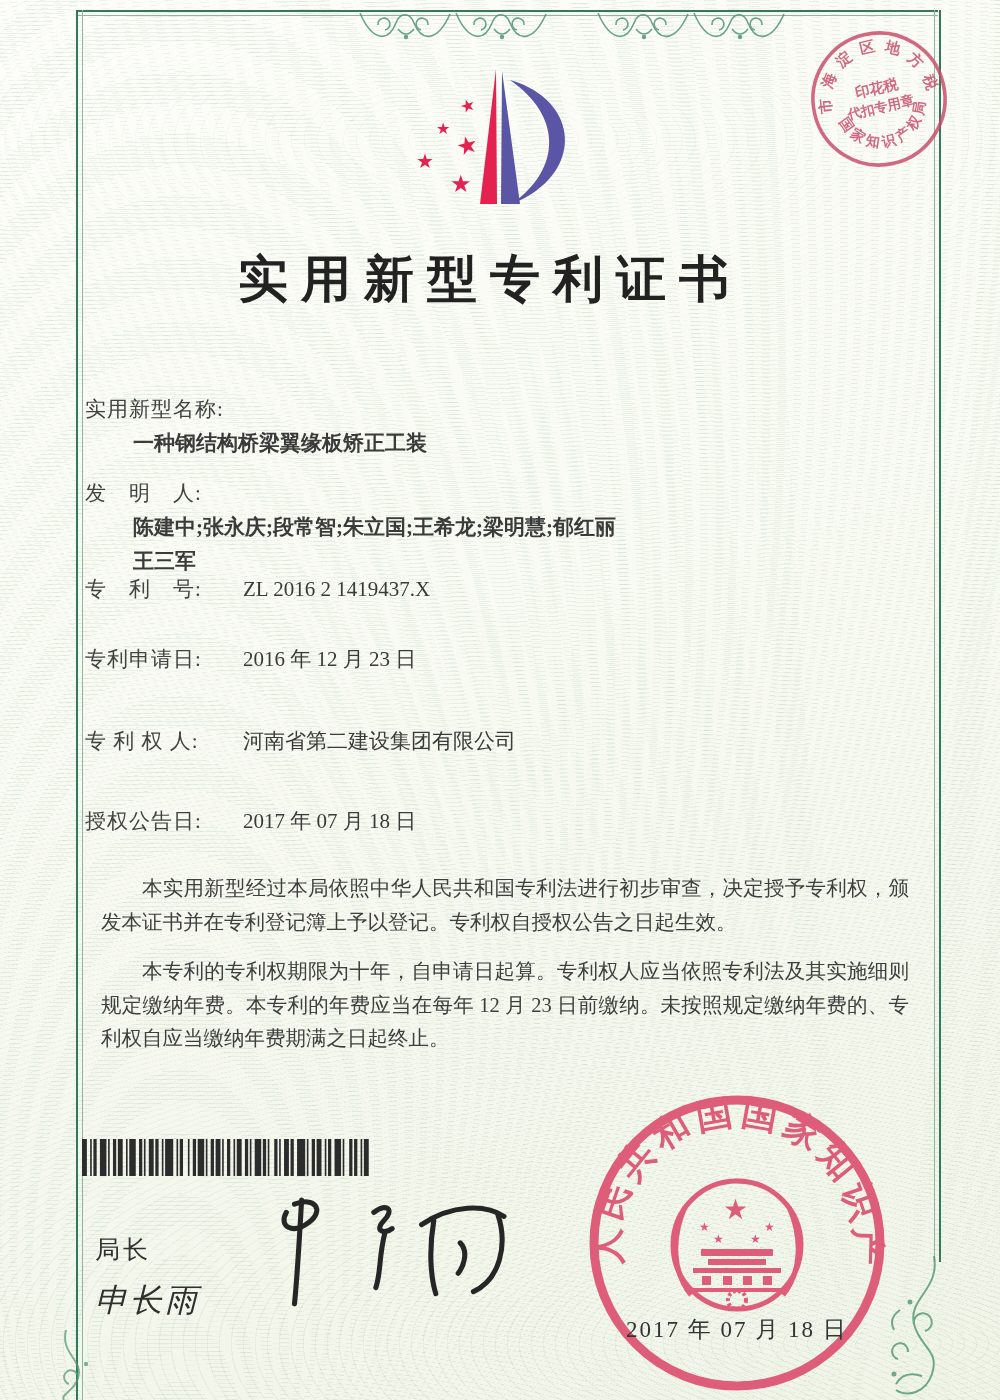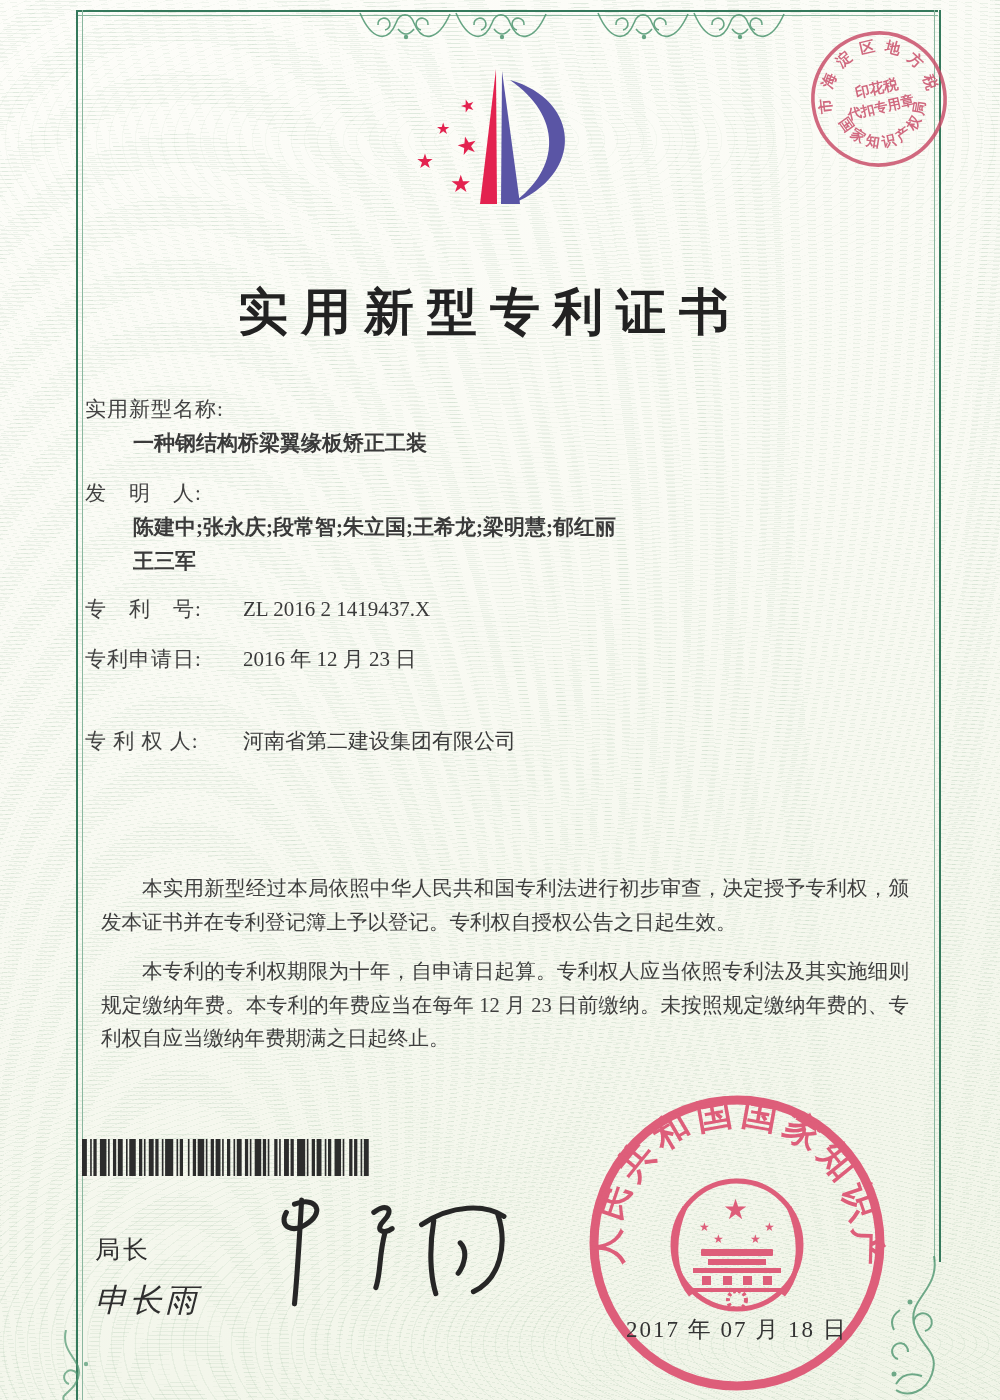--- a/index.html
+++ b/index.html
@@ -21,27 +21,27 @@
   
   .border-top{left:76px;top:10px;width:862px;height:2px;border-top:2.5px solid #35795c;}
   .border-top2{left:76px;top:15px;width:862px;height:1px;background:#8ab79f;}
   .border-left{left:76px;top:10px;bottom:0;width:4px;border-left:2.5px solid #35795c;border-right:1.2px solid #8ab79f;}
   .border-right{left:934px;top:10px;height:1252px;width:4px;border-left:1.2px solid #8ab79f;border-right:2.5px solid #35795c;}
   .ornament{color:#4e9670;}
   
   #cert-no{left:62px;top:84px;font-size:21px;letter-spacing:6px;color:#5a5a5a;}
   #logo{left:398px;top:56px;width:222px;height:160px;}
   #tax-stamp{left:793px;top:13px;width:172px;height:172px;transform:rotate(-13deg);opacity:.82;}
-  #title{left:0;top:246px;width:980px;text-align:center;font-size:50px;font-weight:700;letter-spacing:13px;color:#222;margin-top:33px;}
+  #title{left:0;top:246px;width:980px;text-align:center;font-size:50px;font-weight:700;letter-spacing:13px;color:#222;}
   
   .field{left:85px;width:845px;font-size:21px;line-height:34px;color:#424242;}
   .flabel{display:inline-block;width:158px;vertical-align:top;letter-spacing:1px;}
   .fvalue{display:inline-block;width:660px;vertical-align:top;color:#3a3a3a;}
   .fvalue.strong{font-weight:600;margin-left:48px;}
-  #f-name{top:392px;} #f-inventors{top:476px;text-decoration:underline;} #f-patno{top:592px;}
+  #f-name{top:392px;} #f-inventors{top:476px;text-decoration:underline;} #f-patno{top:572px;}
   #f-filing{top:642px;} #f-patentee{top:724px;} #f-grant{top:804px;}
   
   #body-text{left:85px;top:856px;width:840px;font-size:20.5px;line-height:33.5px;text-align:justify;color:#3e3e3e;}
   #body-text p{margin:16px;text-indent:2em;}
   
   #barcode{left:82px;top:1139px;width:290px;height:37px;}
   #barcode svg{width:100%;height:100%;}
   
   #director-label{left:95px;top:1233px;font-size:25px;letter-spacing:3px;color:#2f2f2f;font-family:"Liberation Sans","DejaVu Sans",sans-serif;text-align:center;}
   #director-name{left:95px;top:1279px;font-size:32px;letter-spacing:3px;color:#2f2f2f;font-family:"Liberation Sans","DejaVu Sans",sans-serif;font-style:italic;}
@@ -133,20 +133,23 @@
     <span class="flabel">发　明　人:</span><span class="fvalue strong"><span>陈建中;张永庆;段常智;朱立国;王希龙;梁明慧;郁红丽</span><br><span>王三军</span></span>
   </div>
   <div id="f-patno" class="abs field">
     <span class="flabel">专　利　号:</span><span class="fvalue">ZL 2016 2 1419437.X</span>
   </div>
   <div id="f-filing" class="abs field">
     <span class="flabel">专利申请日:</span><span class="fvalue">2016 年 12 月 23 日</span>
   </div>
   <div id="f-patentee" class="abs field">
     <span class="flabel">专 利 权 人:</span><span class="fvalue">河南省第二建设集团有限公司</span>
+  </div>
+  <div id="f-grant" class="abs field">
+    <span class="flabel">授权公告日:</span><span class="fvalue">2017 年 07 月 18 日</span>
   </div>
 
   <div id="body-text" class="abs">
     <p>本实用新型经过本局依照中华人民共和国专利法进行初步审查，决定授予专利权，颁发本证书并在专利登记簿上予以登记。专利权自授权公告之日起生效。</p>
     <p>本专利的专利权期限为十年，自申请日起算。专利权人应当依照专利法及其实施细则规定缴纳年费。本专利的年费应当在每年 12 月 23 日前缴纳。未按照规定缴纳年费的、专利权自应当缴纳年费期满之日起终止。</p>
   </div>
 
   <div id="barcode" class="abs">
     <svg preserveAspectRatio="none" viewBox="0 0 178 40">
         <g id="bars" fill="#2c2c2c">

